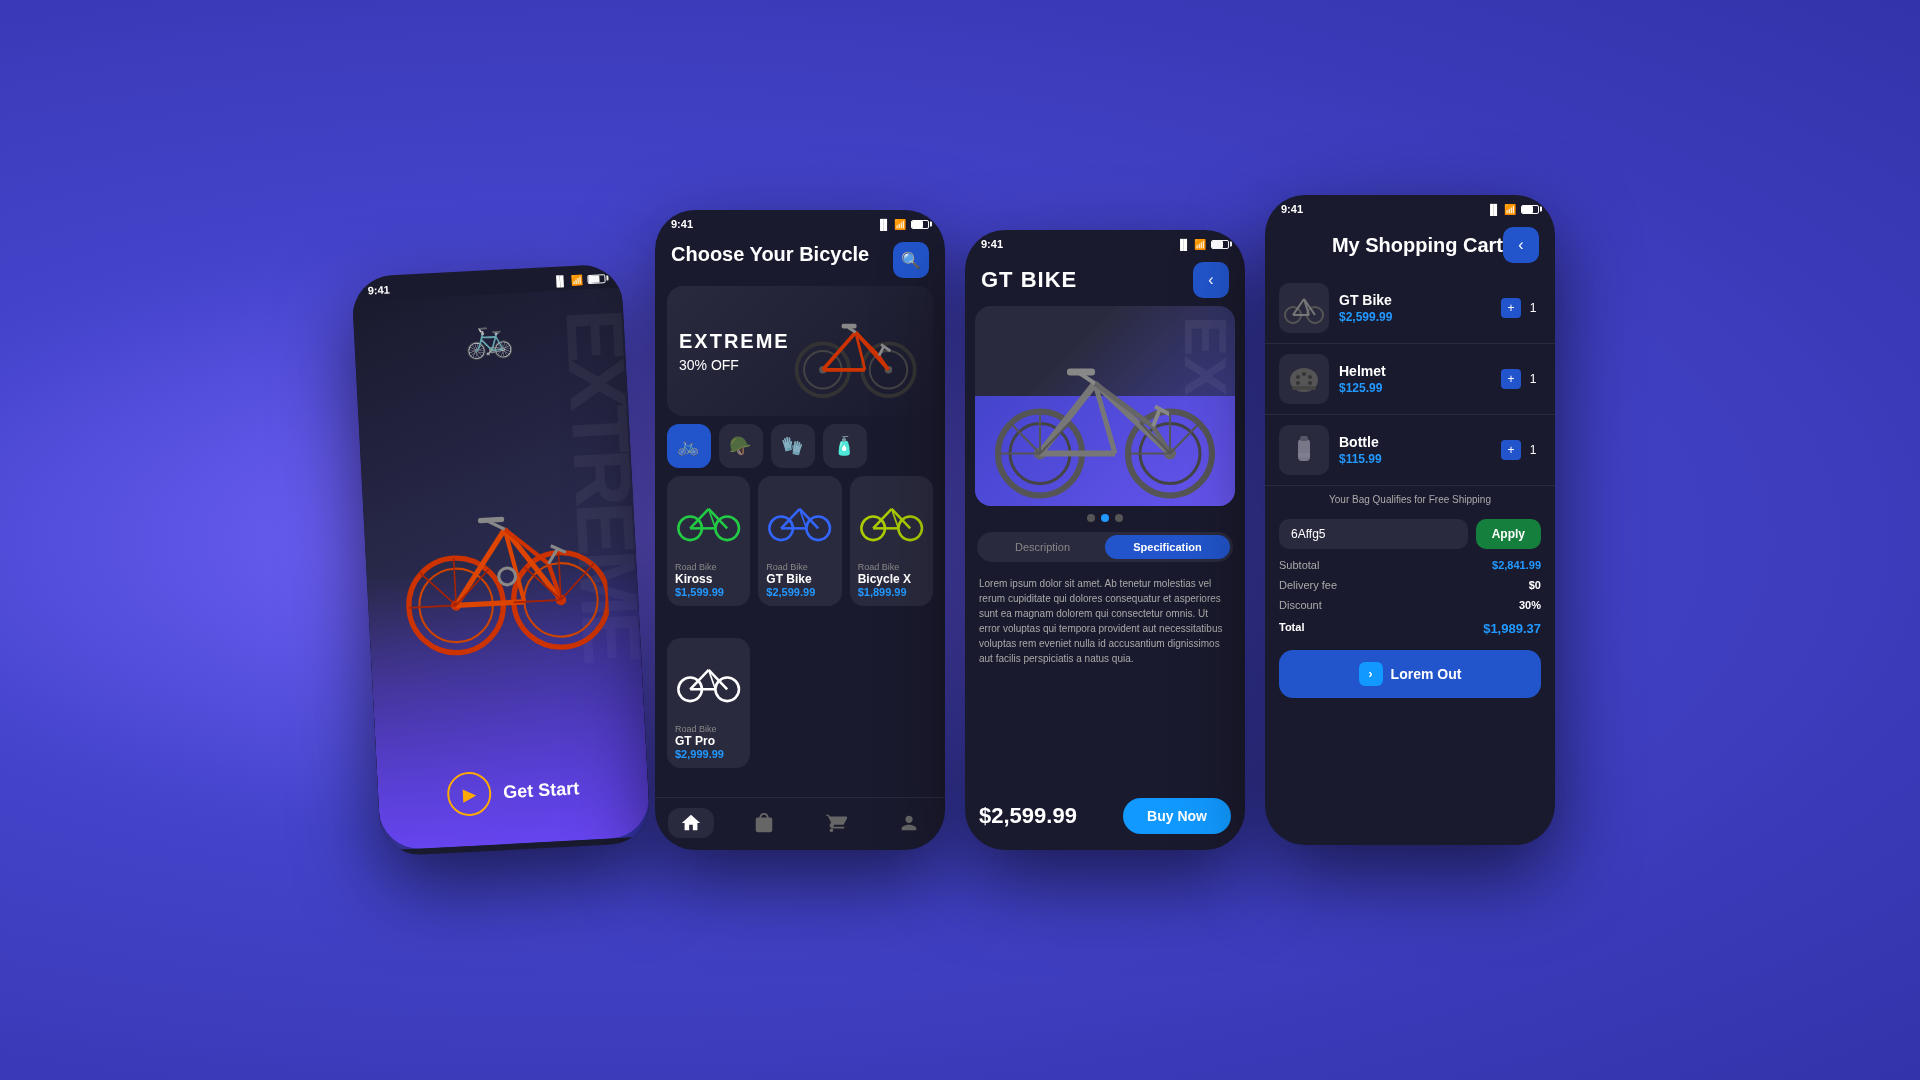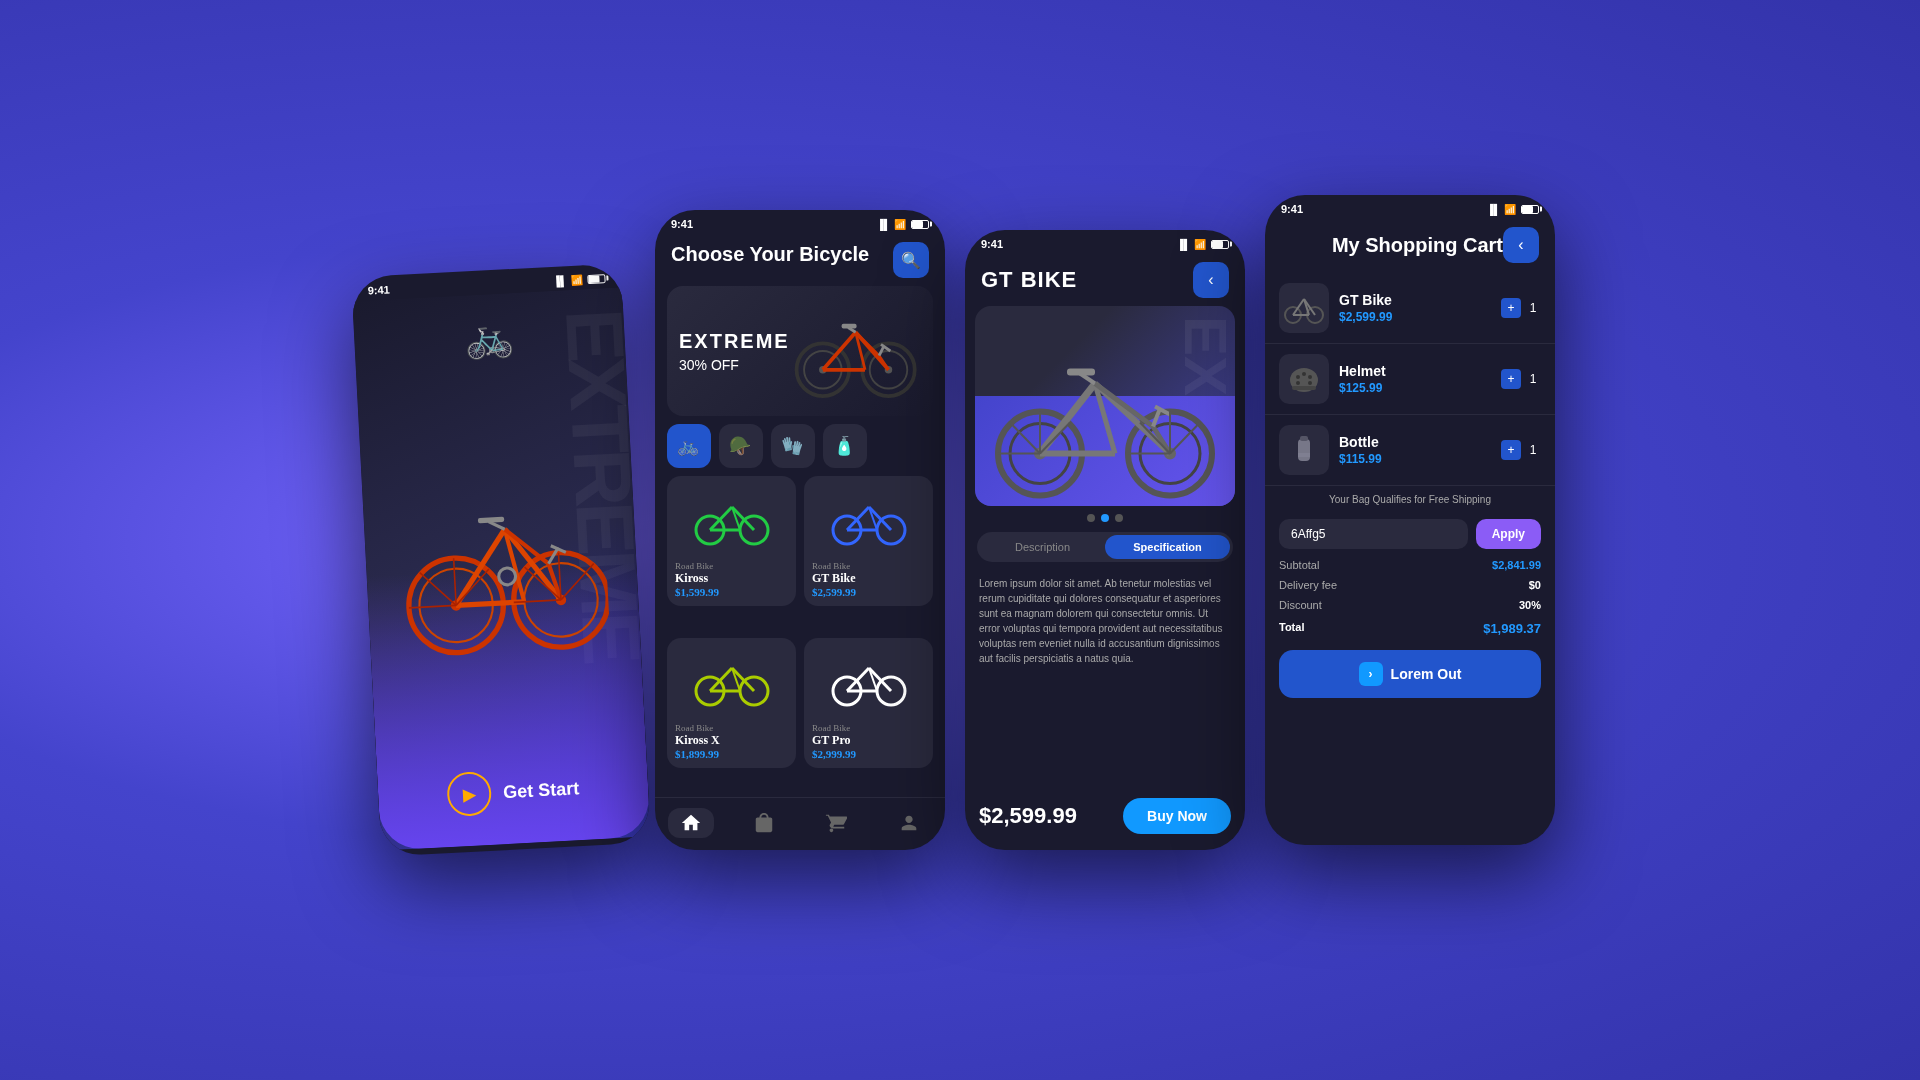--- a/index.html
+++ b/index.html
@@ -252,26 +252,25 @@
       align-items: center;
       justify-content: center;
       font-size: 18px;
       cursor: pointer;
     }
     .filter-tab.active {
       background: #2255cc;
     }
     .bike-grid {
       display: grid;
-      grid-template-columns: 1fr 1fr;
+      grid-template-columns: 1fr 1fr 1fr;
       gap: 8px;
       padding: 0 12px;
       flex: 1;
       overflow: hidden;
-      font-family: Liberation Serif, serif;
     }
     .bike-card {
       background: #2a2a3e;
       border-radius: 14px;
       padding: 8px;
       display: flex;
       flex-direction: column;
       justify-content: space-between;
       overflow: hidden;
       height: 130px;
@@ -523,21 +522,21 @@
     .coupon-input {
       flex: 1;
       background: #2a2a3e;
       border: none;
       border-radius: 10px;
       padding: 8px 12px;
       color: white;
       font-size: 12px;
     }
     .apply-btn {
-      background: #8b5cf6;
+      background: #15803d;
       color: white;
       border: none;
       border-radius: 10px;
       padding: 8px 16px;
       font-size: 12px;
       font-weight: 700;
       cursor: pointer;
     }
     .summary-row {
       display: flex;
@@ -750,21 +749,21 @@
               <circle cx="18" cy="38" r="14" fill="none" stroke="#aacc00" stroke-width="3"></circle>
               <circle cx="62" cy="38" r="14" fill="none" stroke="#aacc00" stroke-width="3"></circle>
               <line x1="18" y1="38" x2="40" y2="15" stroke="#aacc00" stroke-width="3"></line>
               <line x1="40" y1="15" x2="62" y2="38" stroke="#aacc00" stroke-width="3"></line>
               <line x1="18" y1="38" x2="48" y2="38" stroke="#aacc00" stroke-width="3"></line>
               <line x1="48" y1="38" x2="40" y2="15" stroke="#aacc00" stroke-width="2"></line>
             </svg>
           </div>
           <div class="bike-card-info">
             <div class="bike-card-type">Road Bike</div>
-            <div class="bike-card-name">Kiross X</div>
+            <div class="bike-card-name">Bicycle X</div>
             <div class="bike-card-price">$1,899.99</div>
           </div>
         </div>
         <div class="bike-card">
           <div class="bike-card-img">
             <svg viewBox="0 0 80 55" width="80" height="55">
               <circle cx="18" cy="38" r="14" fill="none" stroke="#ffffff" stroke-width="3"></circle>
               <circle cx="62" cy="38" r="14" fill="none" stroke="#ffffff" stroke-width="3"></circle>
               <line x1="18" y1="38" x2="40" y2="15" stroke="#ffffff" stroke-width="3"></line>
               <line x1="40" y1="15" x2="62" y2="38" stroke="#ffffff" stroke-width="3"></line>

